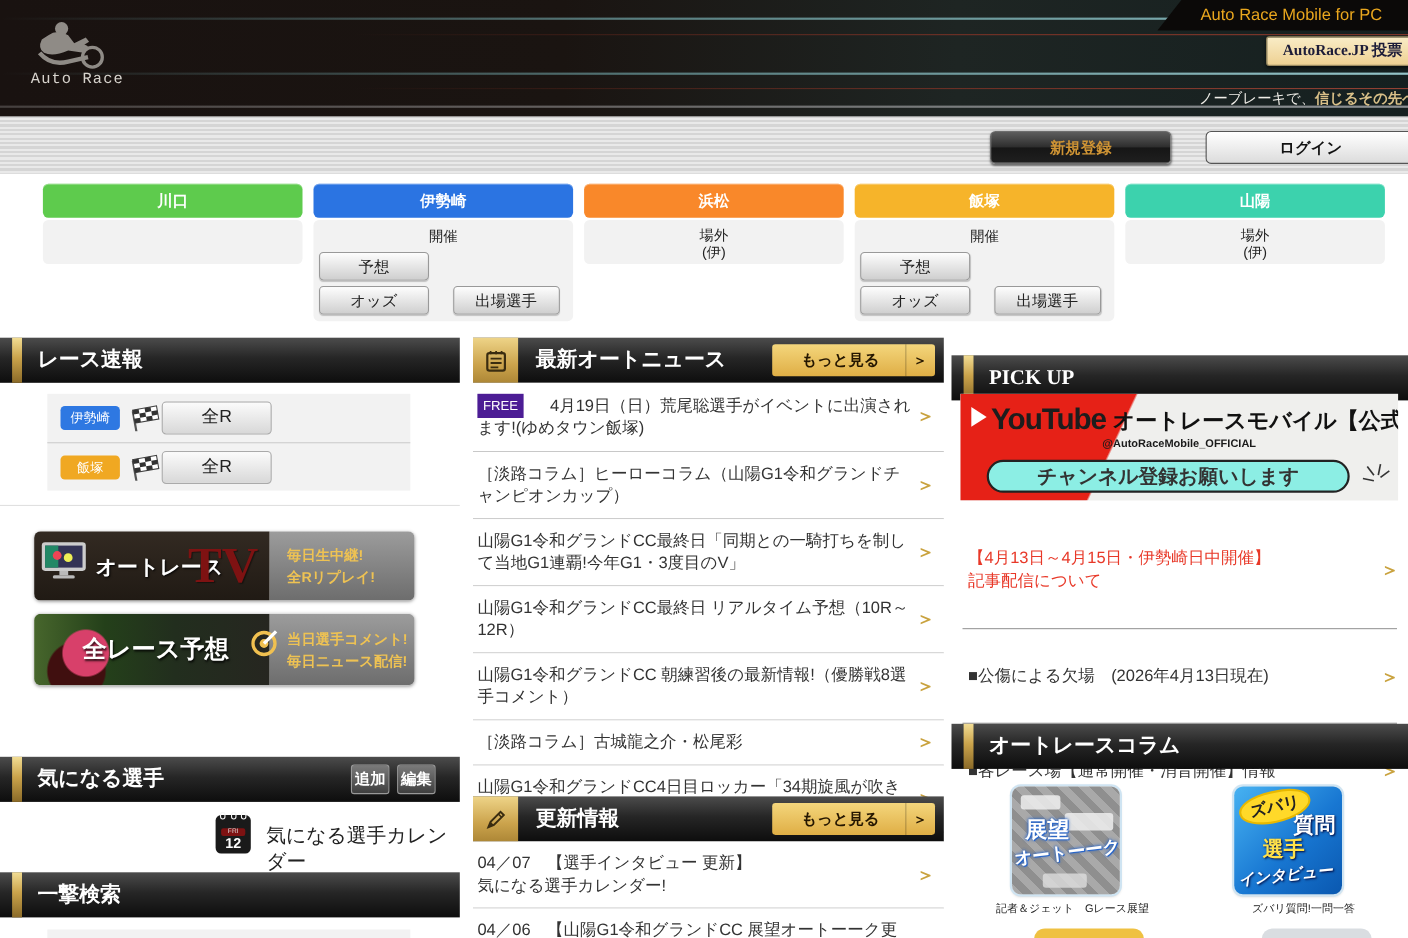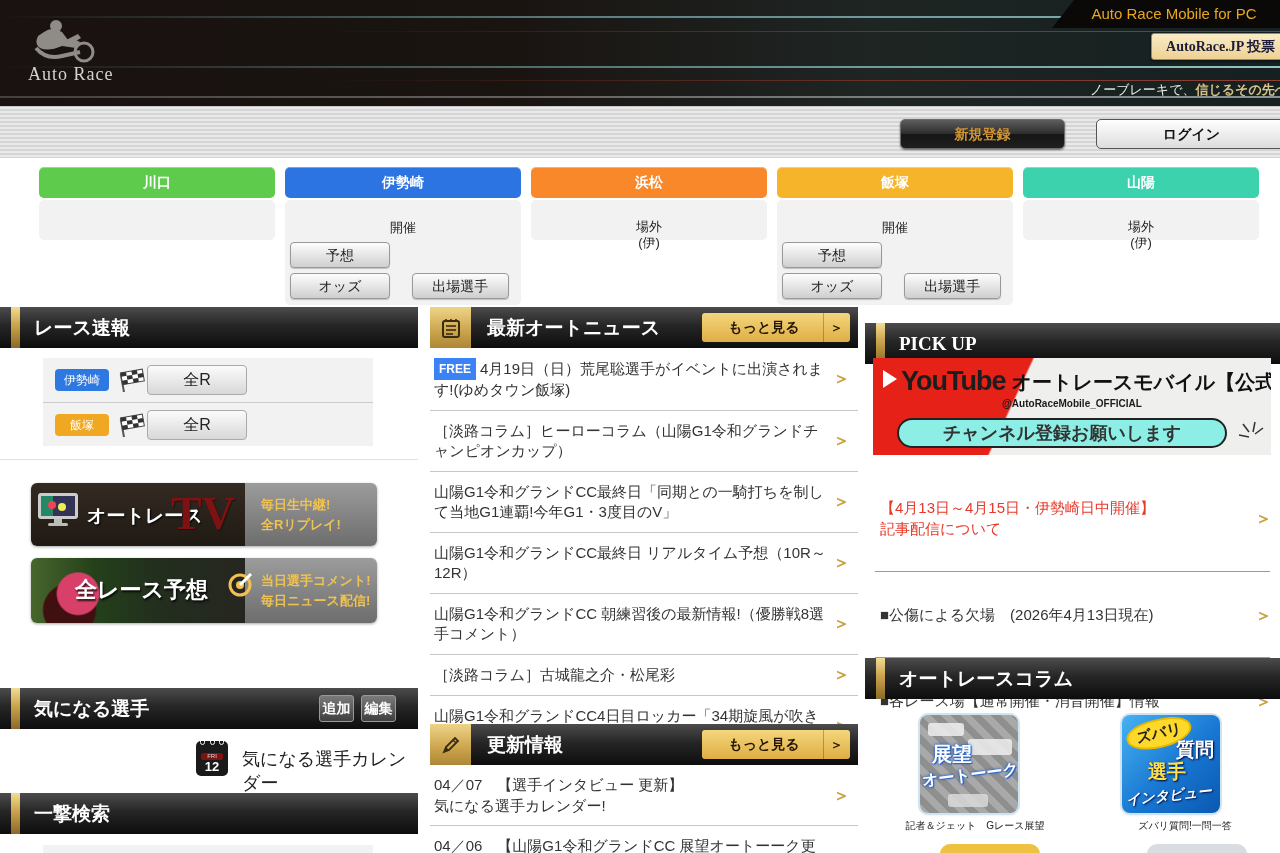--- a/index.html
+++ b/index.html
@@ -11,21 +11,21 @@
   #hdr { position:absolute; top:0; left:0; width:1280px; height:106px;
          background:linear-gradient(90deg,#191210 0%,#1a1411 40%,#1e2523 68%,#152020 100%); }
   .streak { position:absolute; left:0; width:1280px; height:2px; }
   .s1 { top:16px; background:linear-gradient(90deg,transparent 0%,rgba(140,210,215,.55) 45%,rgba(160,220,225,.8) 100%); }
   .s2 { top:31px; background:linear-gradient(90deg,transparent 25%,rgba(190,60,40,.55) 70%,rgba(190,70,50,.7) 100%); height:1px;}
   .s3 { top:66px; background:linear-gradient(90deg,transparent 0%,rgba(140,210,215,.5) 45%,rgba(170,225,230,.85) 100%); }
   .s4 { top:80px; background:linear-gradient(90deg,transparent 25%,rgba(190,60,40,.5) 70%,rgba(200,80,60,.7) 100%); height:1px;}
   .s5 { top:96px; background:linear-gradient(90deg,rgba(200,200,200,.25) 0%,rgba(220,220,225,.6) 100%); }
 
   #logo { position:absolute; top:18px; left:22px; width:120px; height:72px; }
-  #logo .lg-txt { position:absolute; top:46px; left:6px; color:#d6d2cc; font-family:Liberation Serif, serif; font-size:18px; letter-spacing:1px; }
+  #logo .lg-txt { position:absolute; top:46px; left:6px; color:#d6d2cc; font-family:Liberation Mono, monospace; font-size:14px; letter-spacing:1px; }
 
   #pc-banner { position:absolute; top:0; right:0; width:232px; height:28px; background:#0b0908;
                clip-path:polygon(26px 0,100% 0,100% 100%,4px 100%);
                color:#eaa71e; font-size:15px; line-height:28px; text-align:center; padding-left:20px; }
   #vote-btn { position:absolute; top:33px; right:-14px; height:27px; padding:0 18px 0 14px;
               background:linear-gradient(180deg,#f9ecc6,#eed193); border:1px solid #9a8a60; border-radius:3px;
               font-family:"Liberation Serif",serif; font-weight:bold; font-size:14px; color:#1c1c38; line-height:25px;
               box-shadow:0 1px 3px rgba(0,0,0,.6); white-space:nowrap; }
   #tagline { position:absolute; bottom:7px; right:-8px; font-size:13px; white-space:nowrap; }
   #tagline .tg-w { color:#f0eee8; }
@@ -42,21 +42,21 @@
   #btn-login { left:1096px; width:191px; background:linear-gradient(180deg,#ffffff,#dcdcdc); border:1px solid #555; color:#111; }
 
   
   #venues { position:absolute; top:167px; left:39px; width:1220px; display:flex; gap:10px; }
   .venue { width:236px; }
   .venue-h { height:31px; border-radius:5px; color:#fff; font-size:14px; font-weight:bold; text-align:center;
              line-height:31px; cursor:pointer; box-shadow:inset 0 1px 0 rgba(255,255,255,.35); }
   .venue-b { margin-top:2px; background:#f2f2f2; border-radius:5px; text-align:center; font-size:13px; color:#222; padding:4px 0 6px; }
   .venue-b.empty { height:40px; }
   .venue-b.offsite { height:40px; line-height:16px; }
-  .v-status { display:block; margin-top:15px; }
+  .v-status { display:block; margin-top:2px; }
   .v-note { display:block; }
   .v-btnrow { text-align:left; margin:5px 0 0 5px; }
   .v-btn { display:inline-block; height:26px; border:1px solid #999; border-radius:4px; font-size:14px; color:#222;
            background:linear-gradient(180deg,#fdfdfd,#cfcfcf); line-height:24px; text-align:center; cursor:pointer;
            box-shadow:0 1px 1px rgba(0,0,0,.2); }
   .v-btn.w1 { width:100px; } .v-btn.w2 { width:97px; margin-left:18px; }
 
   
   .sec-h { position:absolute; height:41px; background:linear-gradient(180deg,#4c4c4c 0%,#262626 45%,#0d0d0d 100%);
            color:#fff; font-weight:bold; font-size:19px; line-height:41px; }
@@ -123,22 +123,22 @@
                    background:#7e1212; height:7px; line-height:7px; margin:0 5px; border-radius:2px;}
   #cal-icon .d12 { position:absolute; bottom:2px; left:0; right:0; text-align:center; font-size:13px; font-weight:bold; color:#fff; }
   #cal-label { position:absolute; left:242px; top:8px; font-size:18px; color:#222; }
   #search-hdr { top:486px; }
   #search-sliver { position:absolute; top:538px; left:43px; width:330px; height:10px; background:#f2f2f2; }
 
   
   #news-list { position:absolute; top:41px; left:0; width:428px; }
   .news-item { position:relative; border-bottom:1px solid #c8c8c8; padding:10px 30px 10px 4px; font-size:15px;
                color:#333; line-height:20px; cursor:pointer; background:#fff; }
-  .free-badge { display:inline-block; background:#3b82f6; color:#fff; font-weight:bold; font-size:12px;
-                padding:1px 5px; margin-right:4px; vertical-align:1px; }
+  .free-badge { display:inline-block; background:#4c1d95; color:#fff; font-weight:normal; font-size:12px;
+                padding:1px 5px; margin-right:24px; vertical-align:1px; }
   #upd-hdr { top:417px; }
   #upd-list { position:absolute; top:458px; left:0; width:428px; }
   .upd-item { position:relative; border-bottom:1px solid #c8c8c8; padding:9px 30px 9px 4px; font-size:15px;
               color:#333; line-height:21px; cursor:pointer; background:#fff; }
 
   
   #yt-banner { position:absolute; top:51px; left:8px; width:398px; height:97px; background:#efefed; overflow:hidden; cursor:pointer; }
   #yt-red { position:absolute; left:0; top:0; width:100%; height:100%;
             background:linear-gradient(115deg,#e62117 0%,#e62117 36%,transparent 36.5%); }
   #yt-row1 { position:absolute; top:8px; left:10px; white-space:nowrap; }

